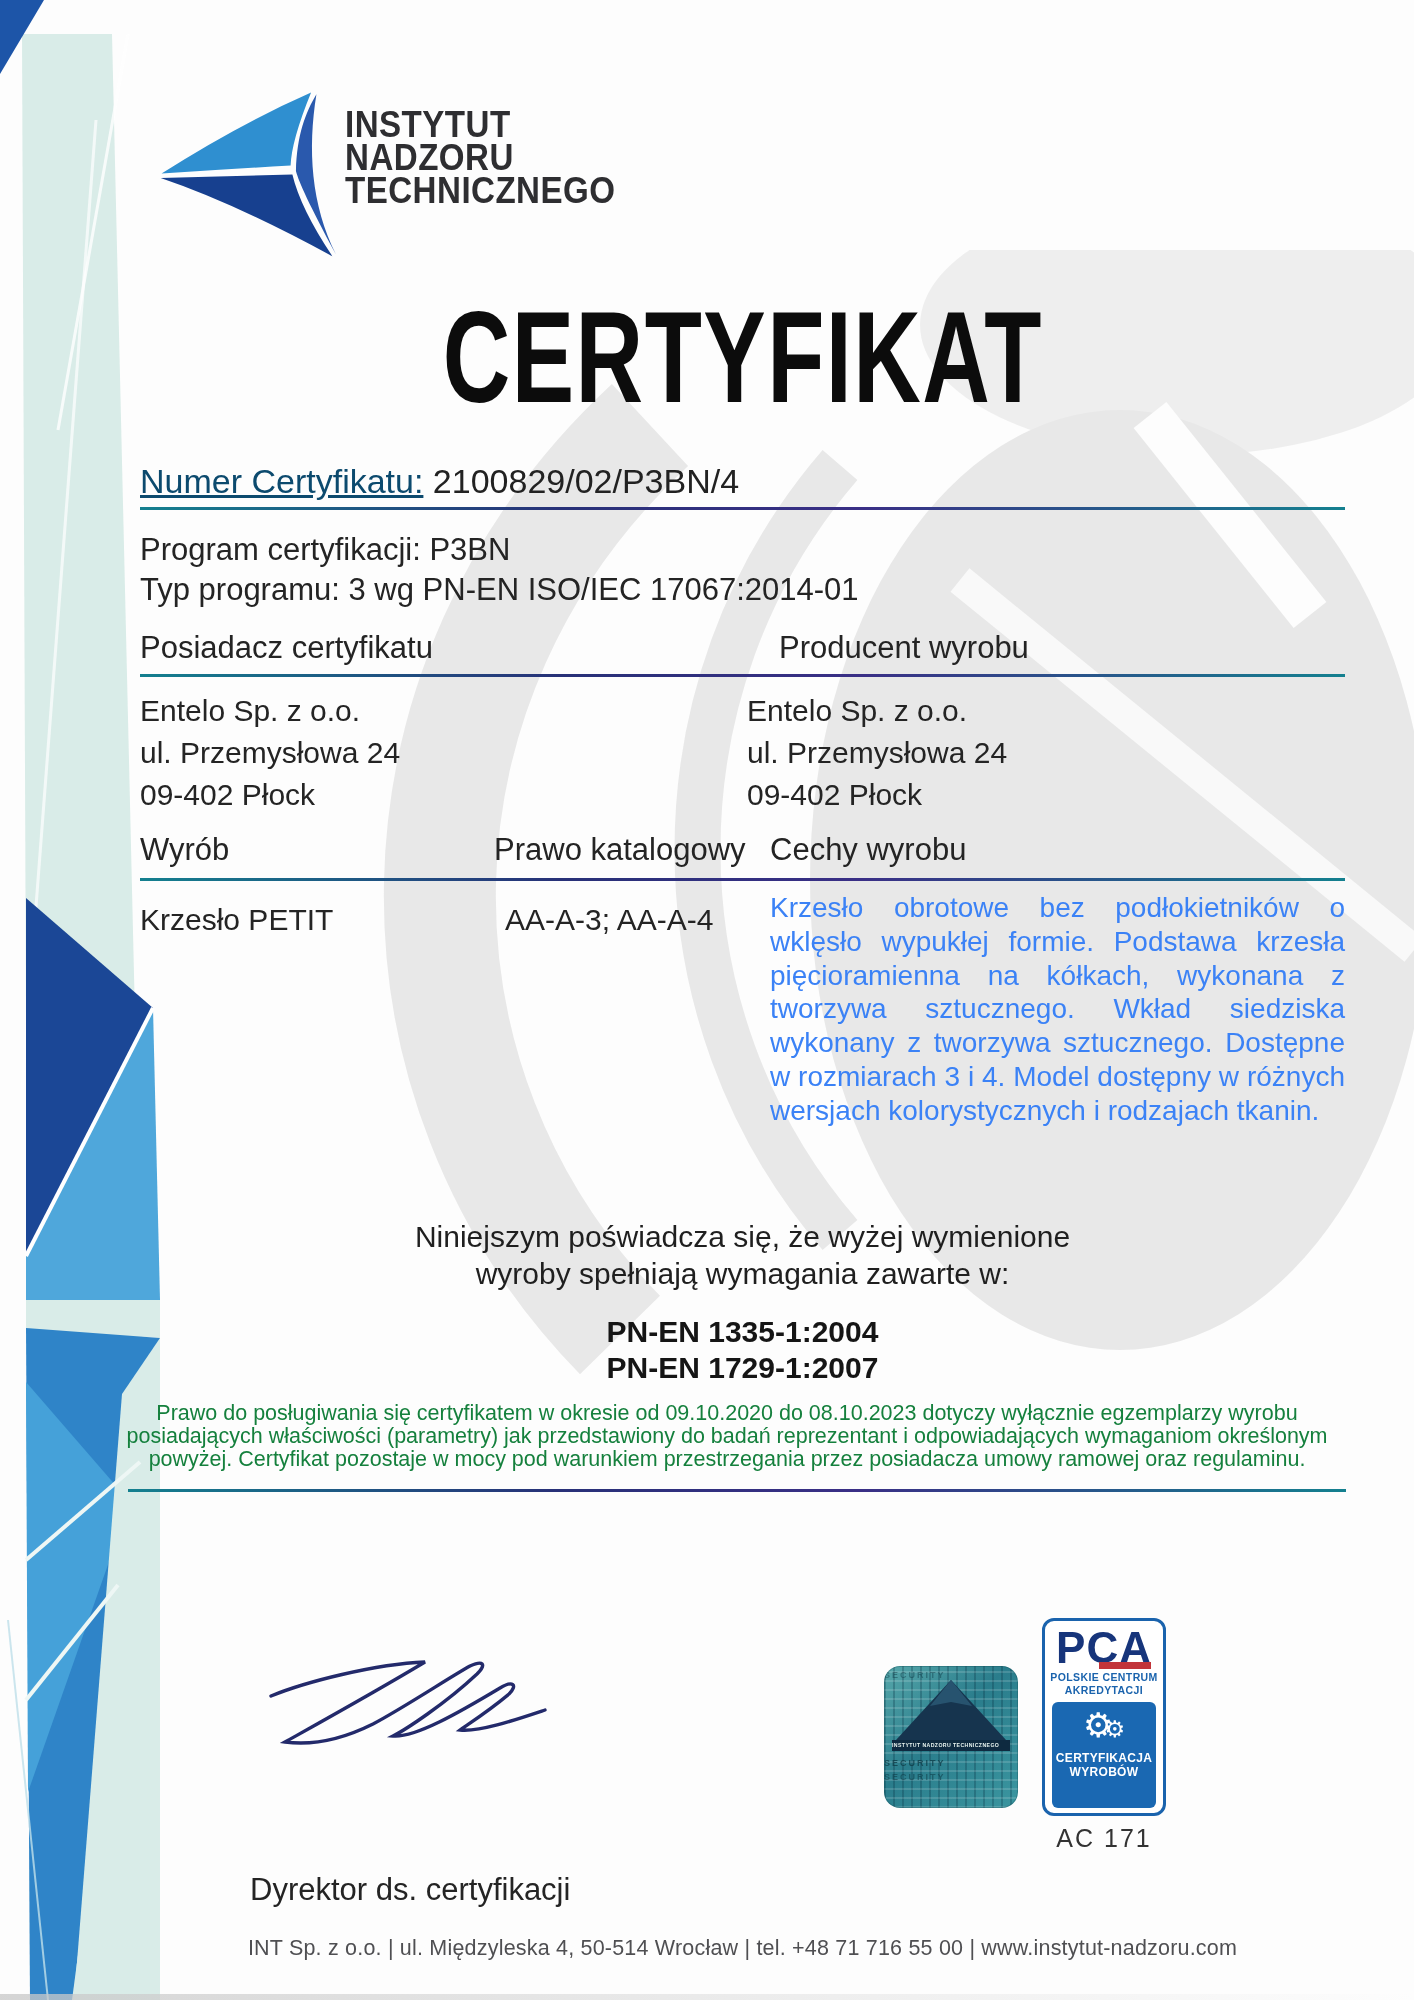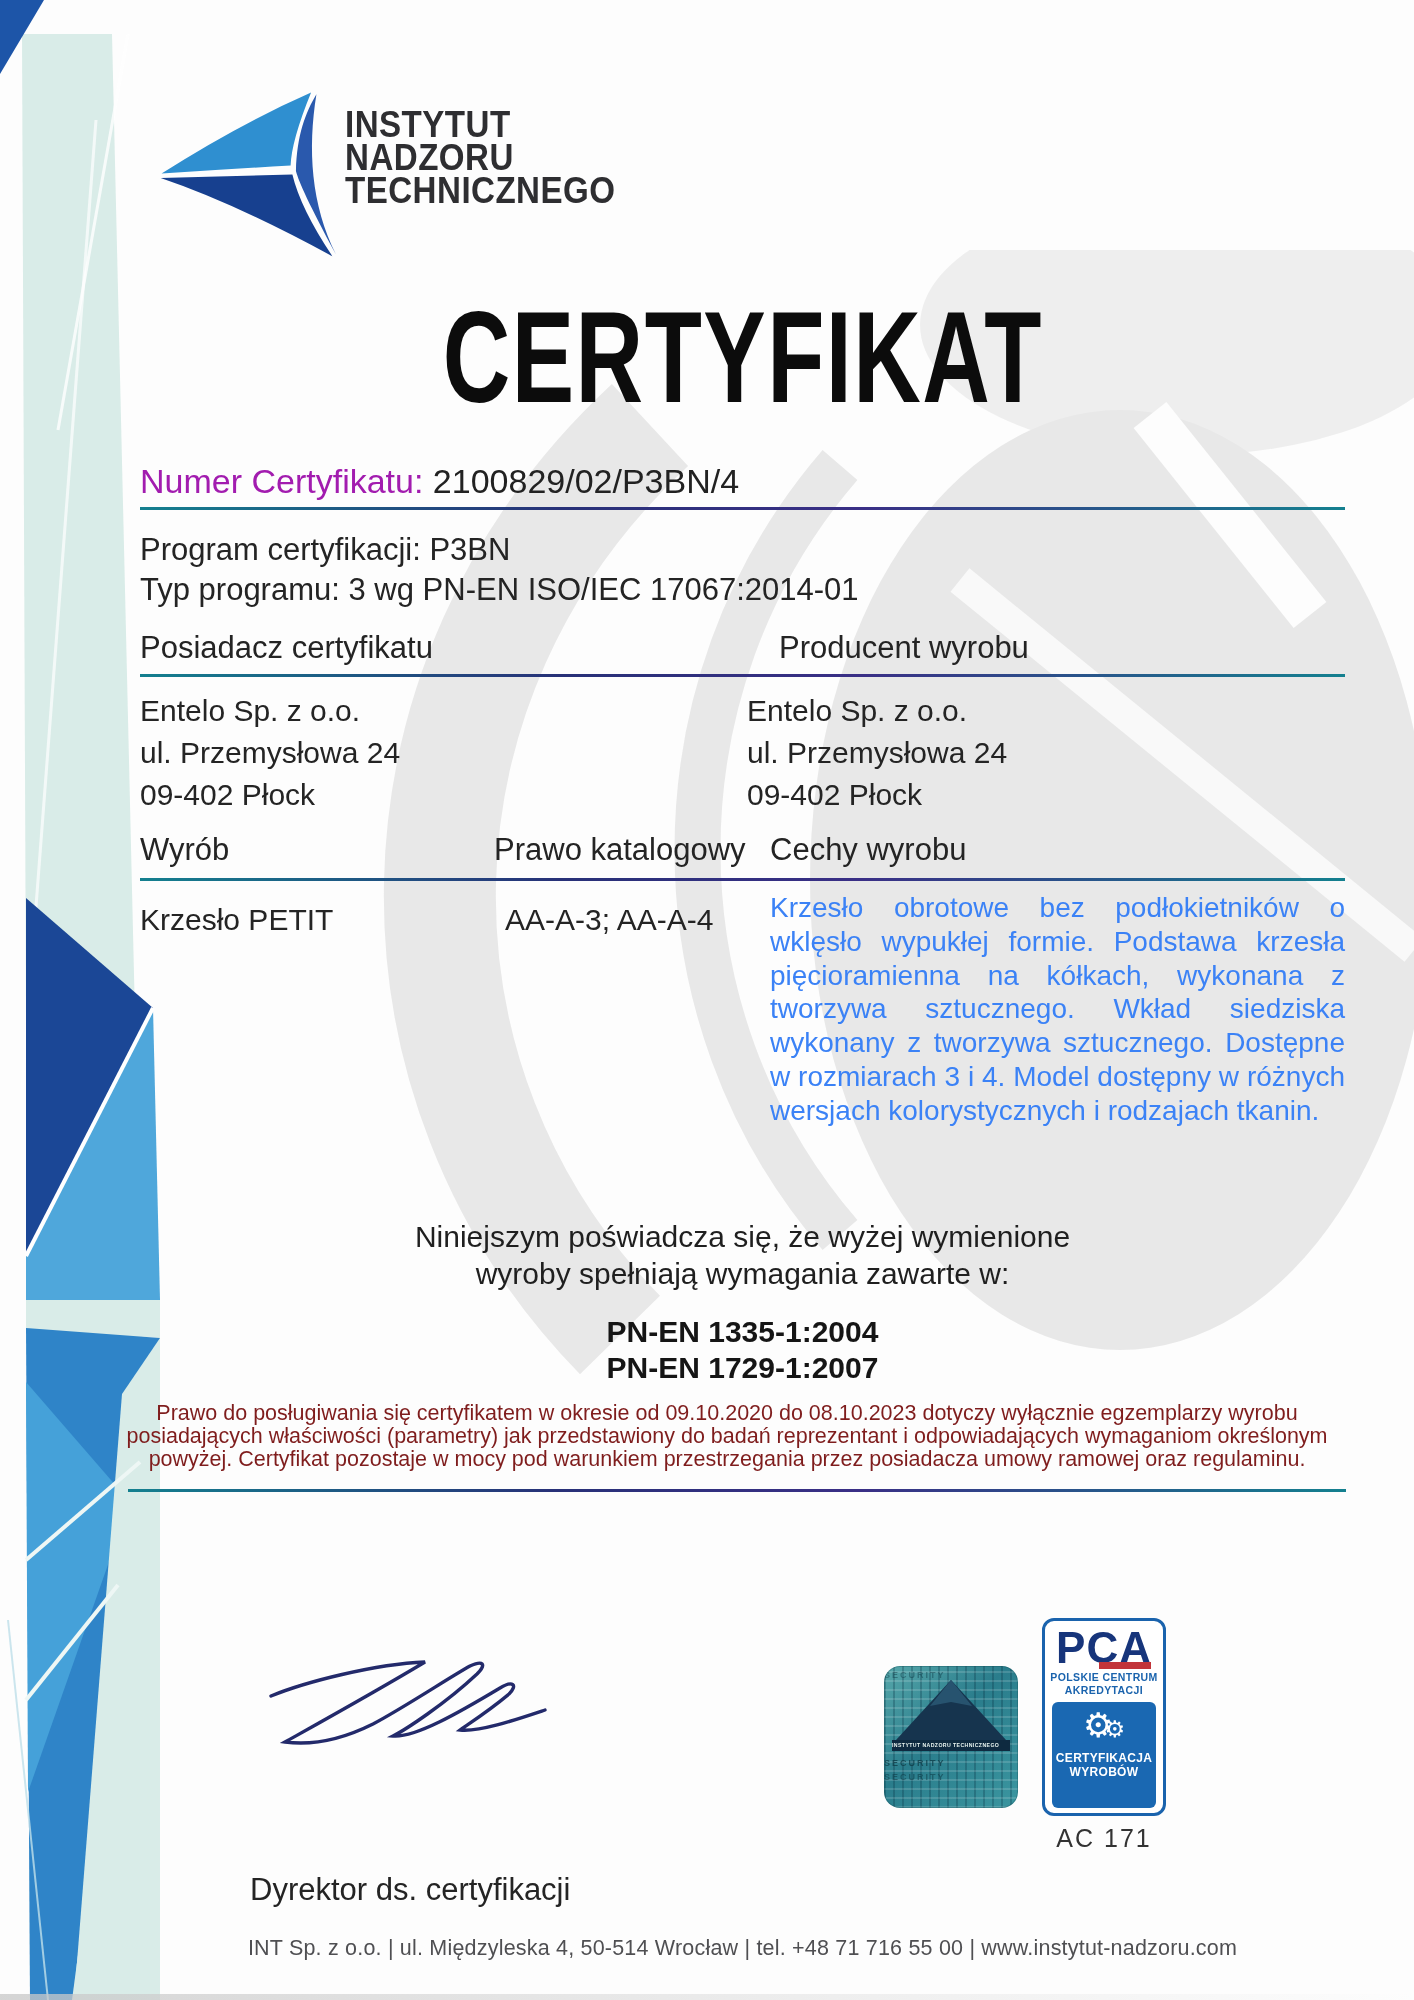--- a/index.html
+++ b/index.html
@@ -17,28 +17,28 @@
 
   .org-name{font-weight:bold;font-size:36px;line-height:33px;color:#2e2e31;
     letter-spacing:.5px;transform:scaleX(.92);transform-origin:left top;}
   .title{font-weight:bold;font-size:130px;line-height:1;color:#0c0c0c;letter-spacing:2px;
     display:inline-block;transform:scaleX(.72);transform-origin:center top;white-space:nowrap;}
   .title-wrap{left:140px;top:292px;width:1205px;text-align:center;}
 
   .rule{height:3px;background:linear-gradient(90deg,#14808f 0%,#283178 35%,#3a2f86 60%,#14808f 100%);}
 
   .numline{font-size:34px;}
-  .navy{color:#a21caf;}
+  .navy{color:#0c4a6e;text-decoration:underline;}
   .bodytxt{font-size:31px;color:#242424;}
   .colhead{font-size:31px;color:#242424;}
   .addr{font-size:30px;line-height:42px;color:#242424;}
   .features{font-size:28px;line-height:33.8px;text-align:justify;color:#3b82f6;}
   .statement{font-size:30px;line-height:37px;text-align:center;color:#1f1f1f;}
   .standards{font-size:30px;line-height:36px;font-weight:bold;text-align:center;color:#151515;}
-  .legal{font-size:21.5px;line-height:23px;text-align:center;color:#7f1d1d;}
+  .legal{font-size:21.5px;line-height:23px;text-align:center;color:#15803d;}
   .dates{font-size:32px;line-height:41px;color:#1f1f1f;}
   .role{font-size:31px;color:#242424;}
   .footer{font-size:21.5px;color:#4f4f52;text-align:center;letter-spacing:.2px;}
 
   
   .holo{
     left:884px;top:1666px;width:134px;height:142px;border-radius:16px;
     background:
       repeating-linear-gradient(0deg, rgba(255,255,255,.14) 0 2px, transparent 2px 9px),
       repeating-linear-gradient(90deg, rgba(6,48,66,.28) 0 2px, transparent 2px 9px),

